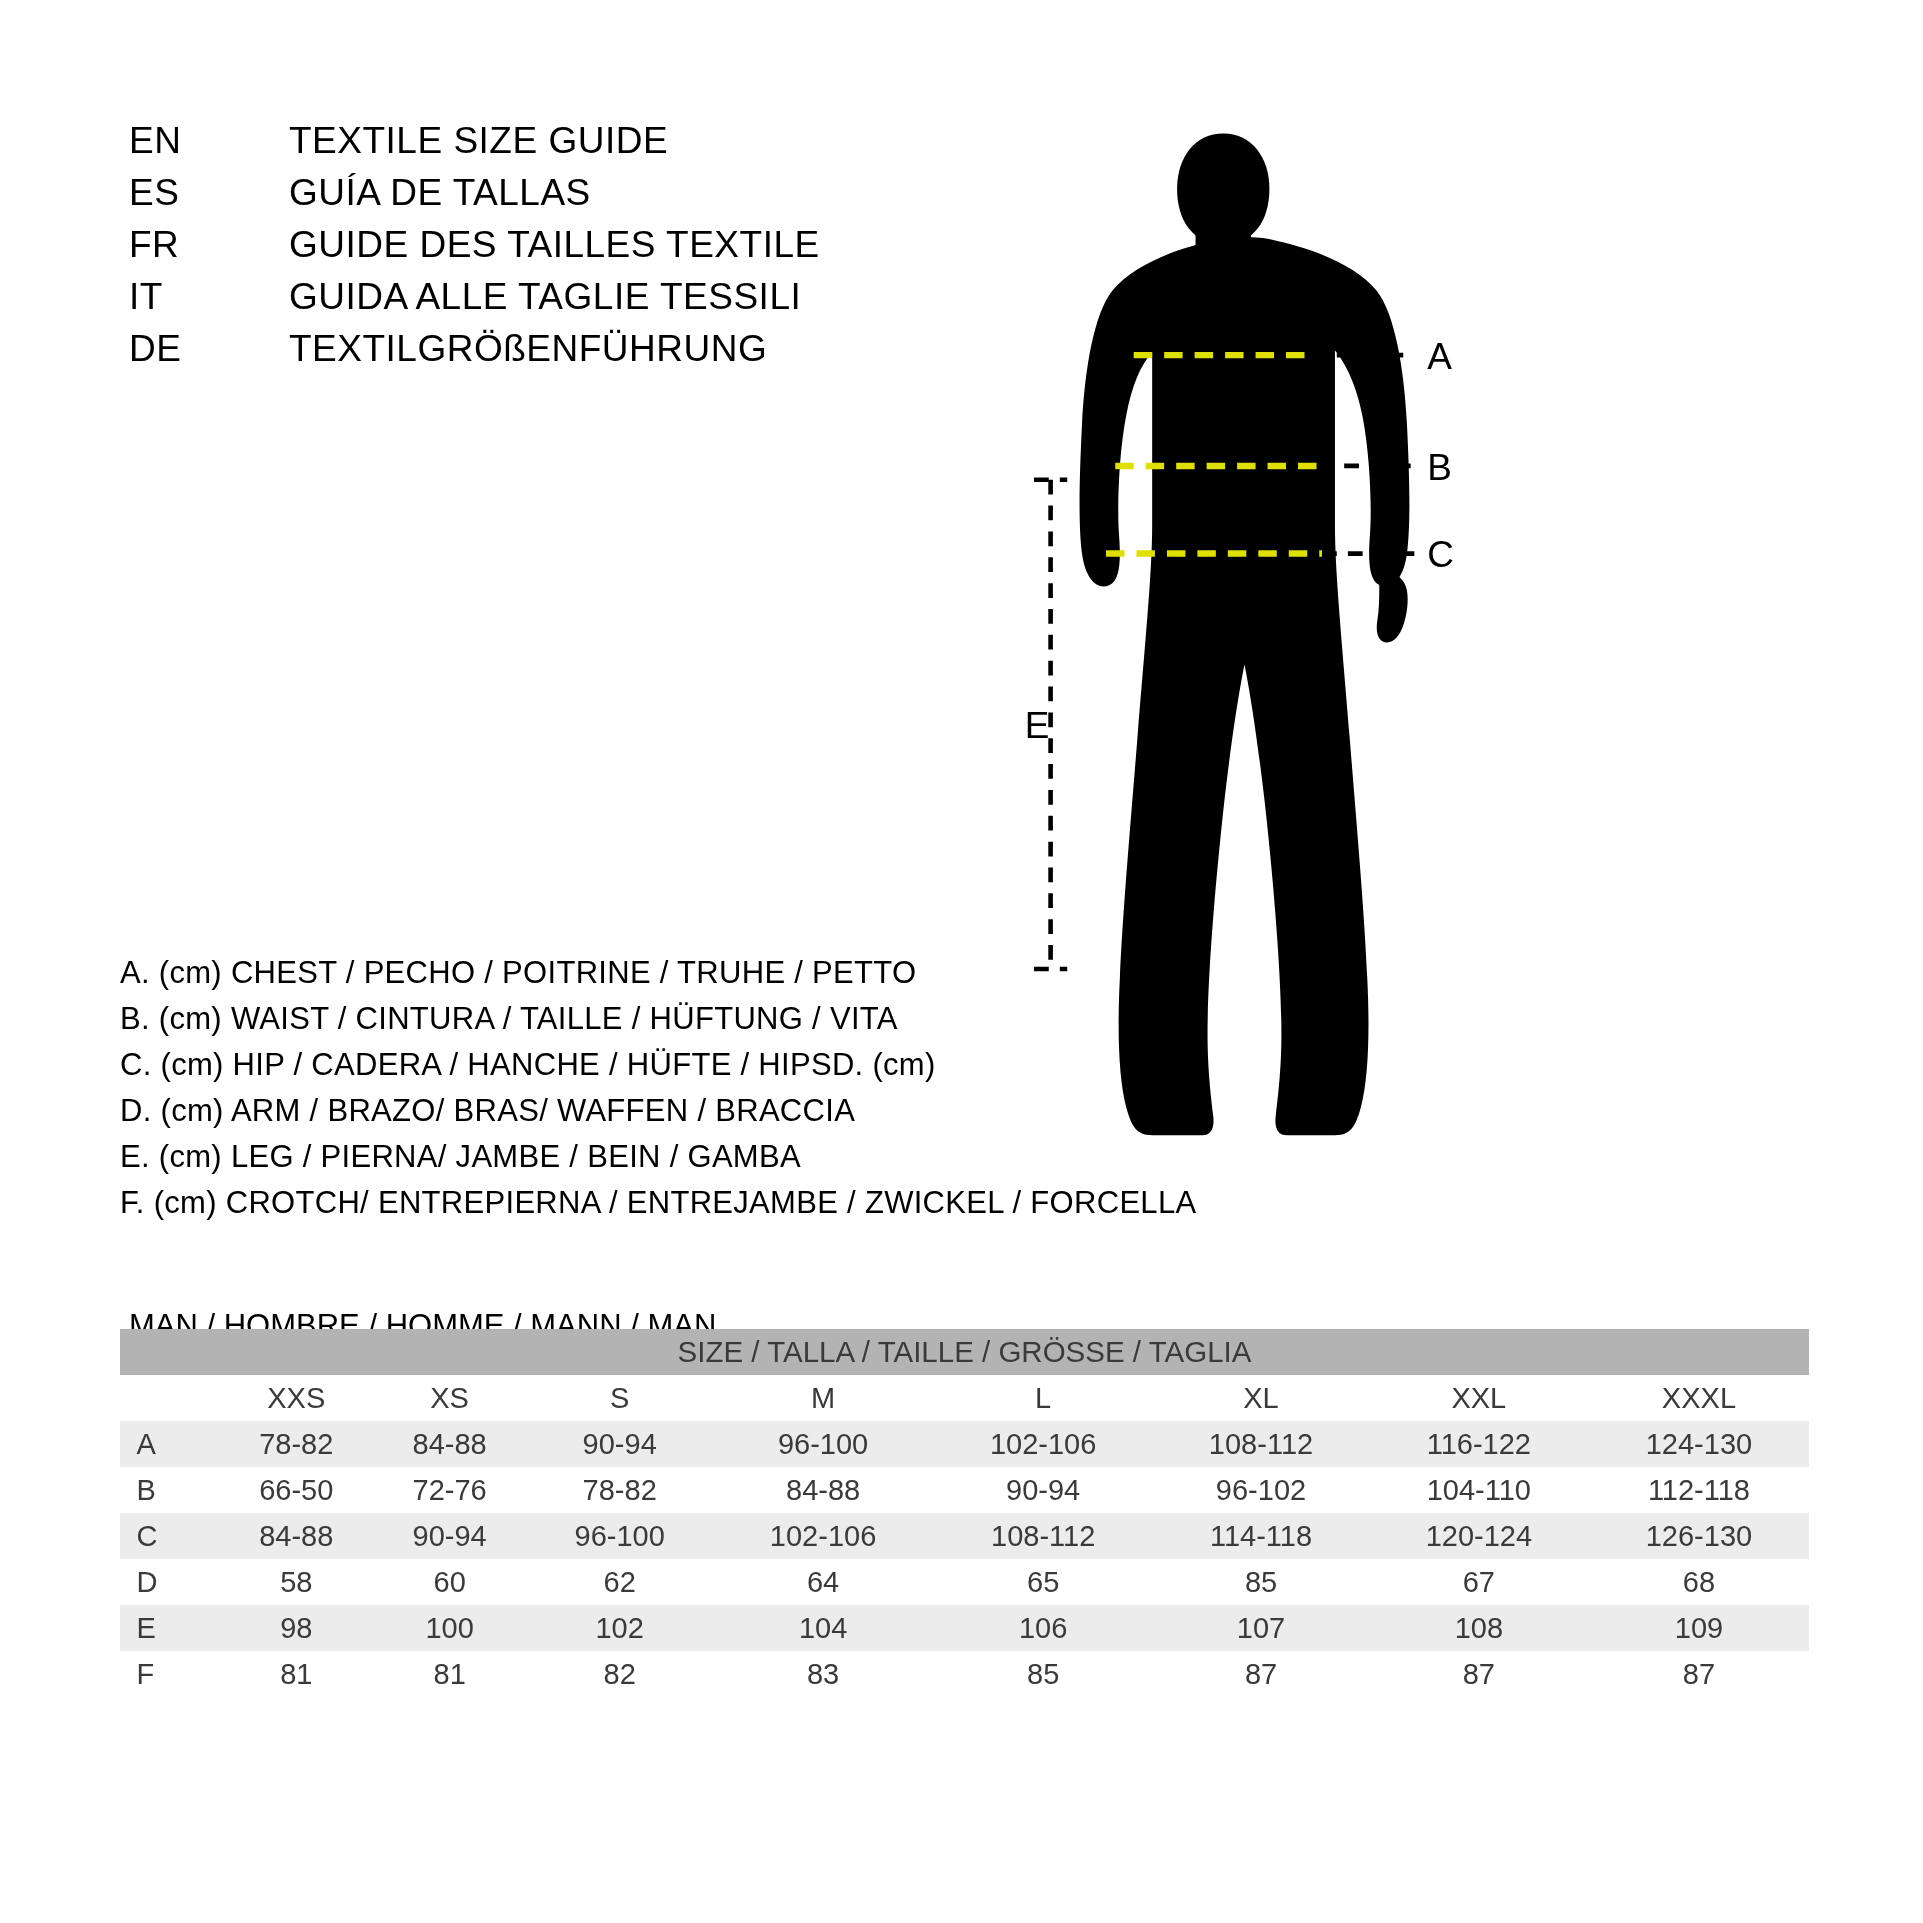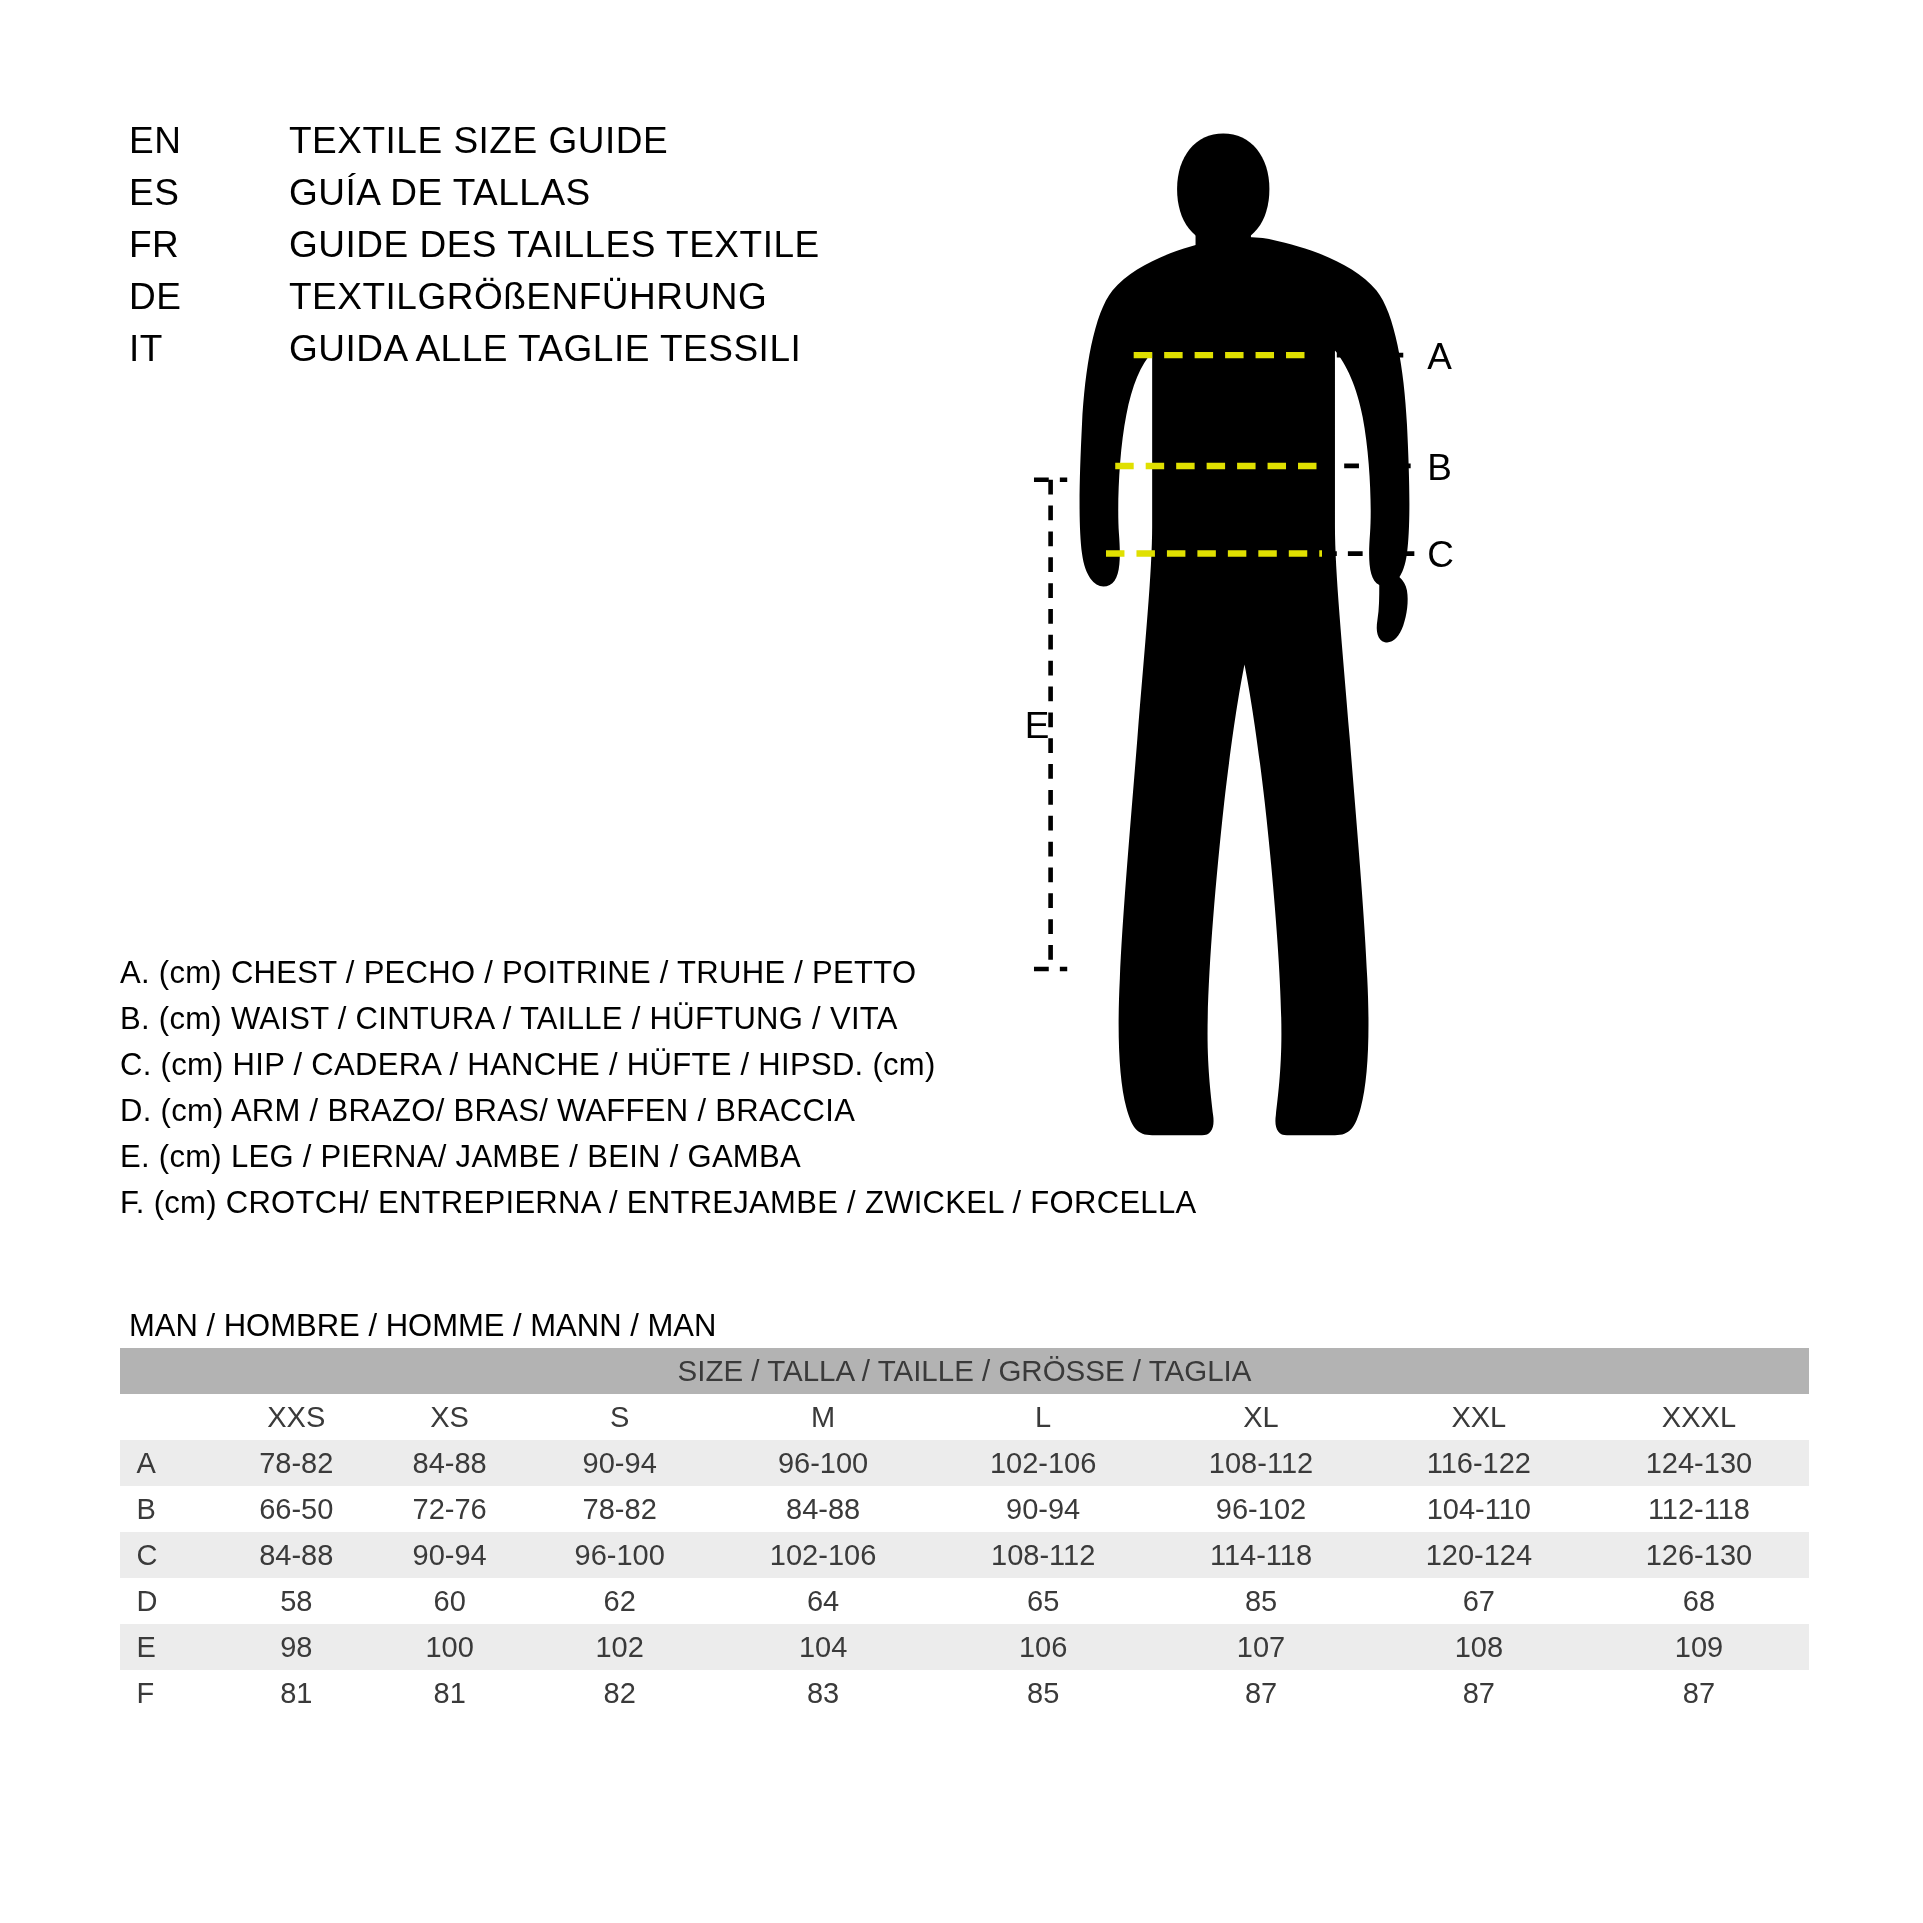--- a/index.html
+++ b/index.html
@@ -69,21 +69,20 @@
   .figure-wrap svg {
     display: block;
   }
 
   
   .table-wrap {
     position: absolute;
     left: 120px;
     top: 1329px;
     width: 1689px;
-    margin-top: 19px;
   }
   table.size-table {
     border-collapse: collapse;
     width: 1689px;
     font-size: 29px;
   }
   table.size-table td, table.size-table th {
     padding: 0;
     height: 46px;
     text-align: center;
@@ -113,26 +112,26 @@
   </div>
   <div class="title-row">
     <span class="title-lang">ES</span>
     <span class="title-text">GUÍA DE TALLAS</span>
   </div>
   <div class="title-row">
     <span class="title-lang">FR</span>
     <span class="title-text">GUIDE DES TAILLES TEXTILE</span>
   </div>
   <div class="title-row">
+    <span class="title-lang">IT</span>
+    <span class="title-text">GUIDA ALLE TAGLIE TESSILI</span>
+  </div>
+  <div class="title-row">
     <span class="title-lang">DE</span>
     <span class="title-text">TEXTILGRÖßENFÜHRUNG</span>
-  </div>
-  <div class="title-row">
-    <span class="title-lang">IT</span>
-    <span class="title-text">GUIDA ALLE TAGLIE TESSILI</span>
   </div>
 </div>
 
 <div class="legend">
   <div class="legend-row">A. (cm) CHEST / PECHO / POITRINE / TRUHE / PETTO</div>
   <div class="legend-row">B. (cm) WAIST / CINTURA / TAILLE / HÜFTUNG / VITA</div>
   <div class="legend-row">C. (cm) HIP / CADERA / HANCHE / HÜFTE / HIPSD. (cm)</div>
   <div class="legend-row">D. (cm) ARM / BRAZO/ BRAS/ WAFFEN / BRACCIA</div>
   <div class="legend-row">E. (cm) LEG / PIERNA/ JAMBE / BEIN / GAMBA</div>
   <div class="legend-row">F. (cm) CROTCH/ ENTREPIERNA / ENTREJAMBE / ZWICKEL / FORCELLA</div>

